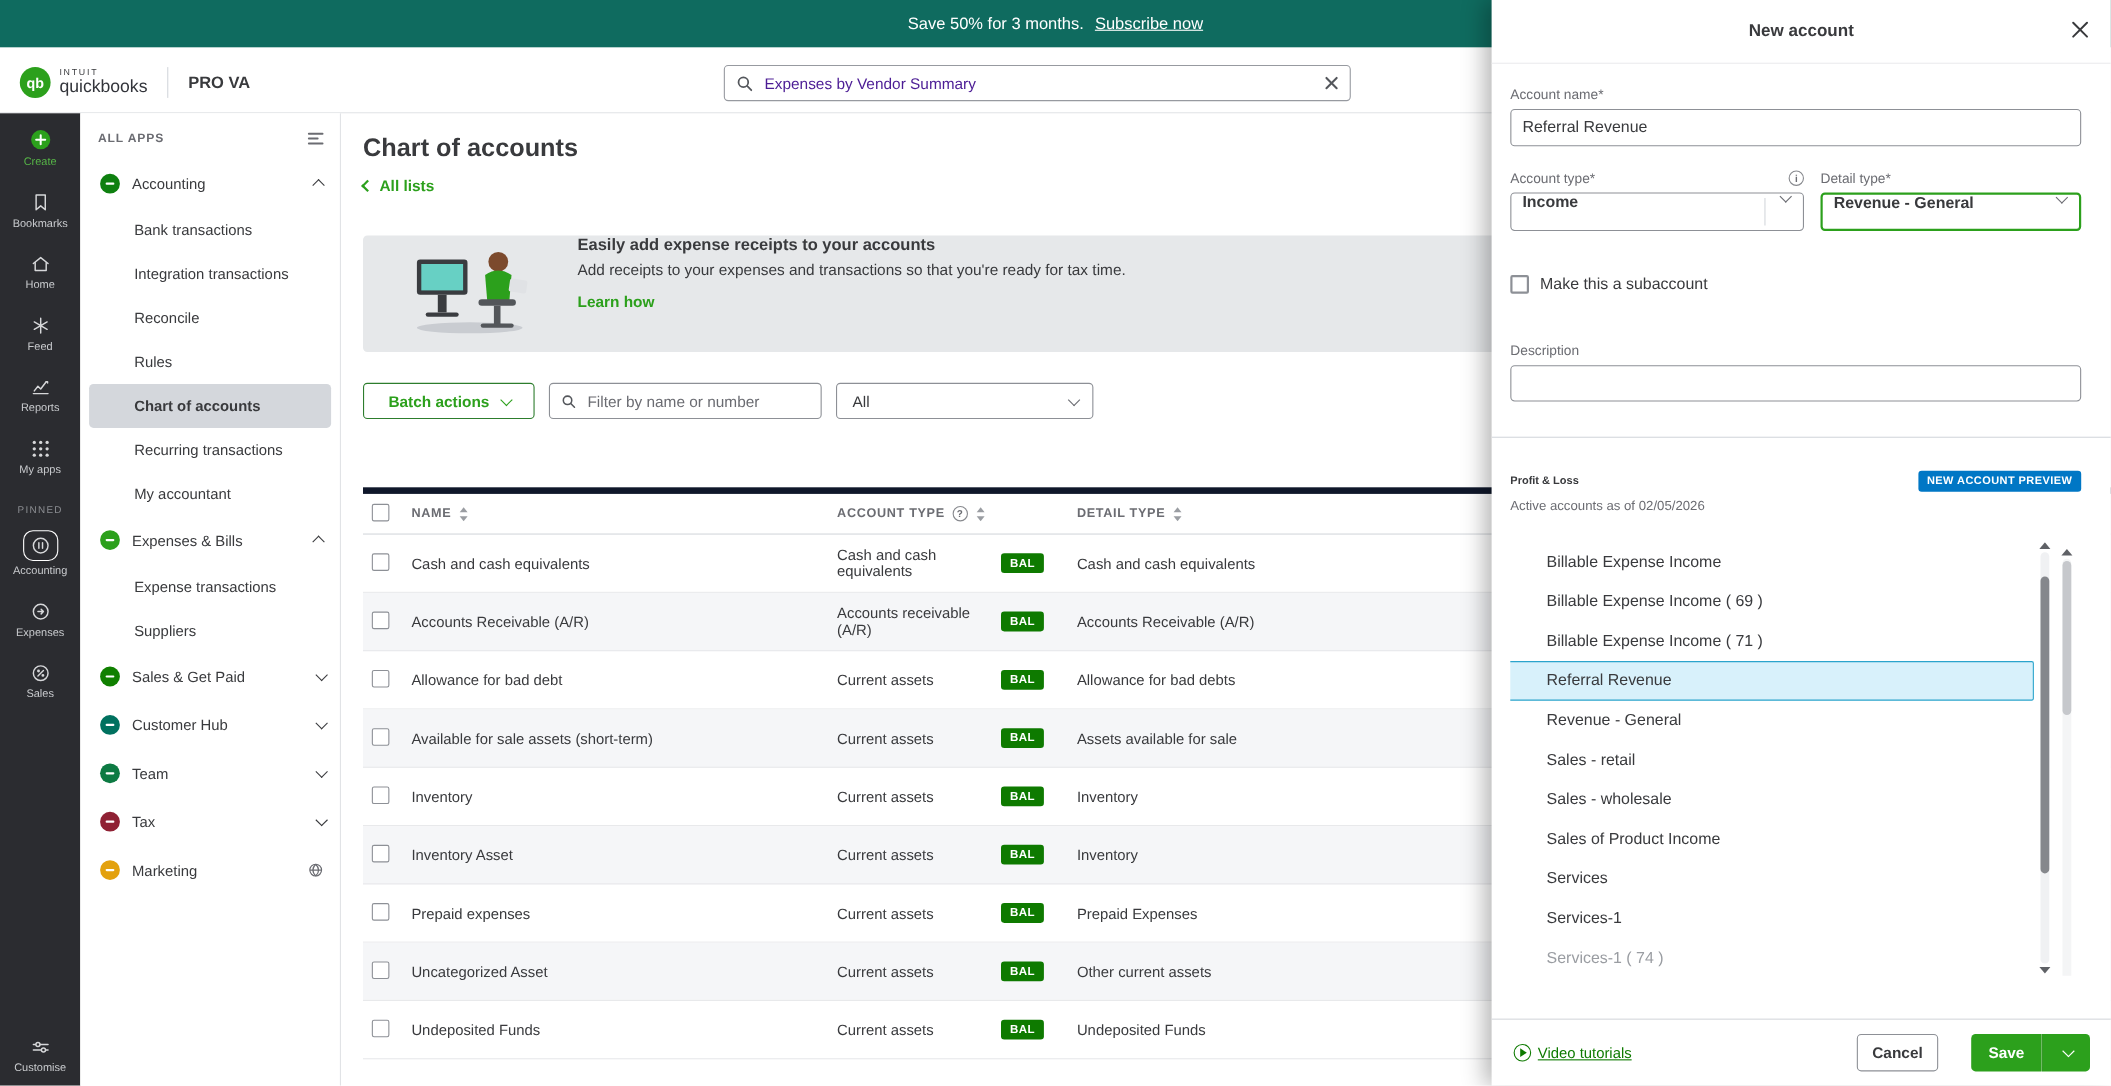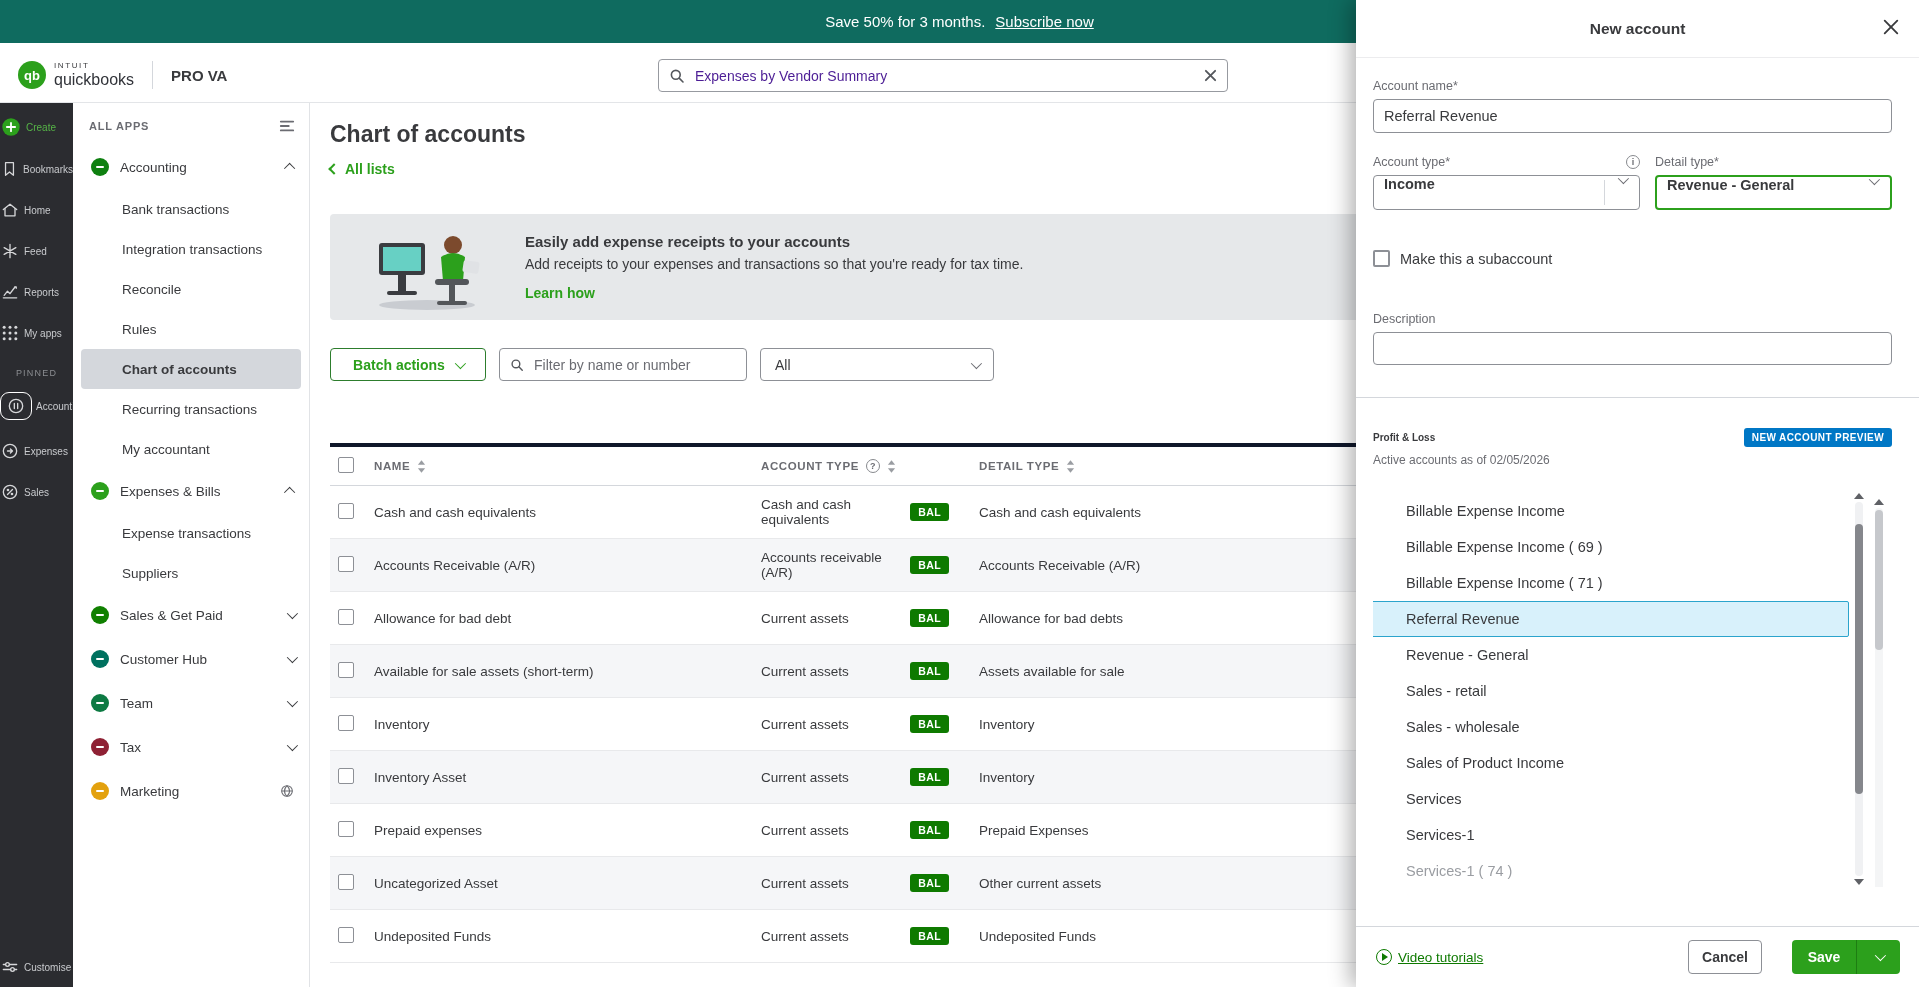--- a/index.html
+++ b/index.html
@@ -35,21 +35,21 @@
   }
   .search-bar input{ border:none; outline:none; flex:1; font-size:14px; color:#4c1d95;
     font-family:inherit; background:transparent;}
   .icon-btn{ background:none; border:none; cursor:pointer; padding:0; display:flex; align-items:center;}
   svg.lineicon{ stroke:#54575c; fill:none; stroke-width:2; stroke-linecap:round; stroke-linejoin:round;}
   
   .rail{
     position:absolute; left:0; top:103px; bottom:0; width:73px; background:#2b2c30;
     display:flex; flex-direction:column; align-items:center; padding-top:13px; z-index:1;
   }
-  .rail-item{ width:100%; display:flex; flex-direction:row; align-items:center; gap:4px;
+  .rail-item{ width:100%; display:flex; flex-direction:column; align-items:center; gap:4px;
     margin-bottom:21px; cursor:pointer; }
   .rail-item svg{ stroke:#d6d7d9; fill:none; stroke-width:1.6; stroke-linecap:round; stroke-linejoin:round;}
   .rail-label{ font-size:10px; color:#c9cbce; }
   .rail-label.green{ color:#56b447; }
   .rail-pinned-label{ font-size:9px; letter-spacing:1.2px; color:#8b8d91; margin:4px 0 14px;}
   .pin-frame{ border:1.5px solid #fff; border-radius:9px; padding:3px 5px; display:flex;}
   .rail-spacer{ flex:1; }
   .rail-bottom{ margin-bottom:10px; }
   
   .nav{
@@ -73,39 +73,39 @@
   .nav-sub{ height:40px; display:flex; align-items:center; padding-left:49px; font-size:13.5px;
     color:#393a3d; cursor:pointer; }
   .nav-sub.selected{ background:#d4d7dc; border-radius:4px; margin:0 8px; padding-left:41px; font-weight:bold;}
   
   .main{ position:absolute; left:310px; top:103px; right:0; bottom:0; background:#fff; padding-left:20px; overflow:hidden;}
   .page-title{ margin:16px 0 0; font-size:23px; font-weight:bold; color:#393a3d; line-height:30px;}
   .back-link{ margin-top:12px; display:flex; align-items:center; gap:7px; color:#2ca01c;
     font-size:14px; font-weight:bold; cursor:pointer; width:max-content;}
   .back-chev{ width:8px; height:8px; border-left:2px solid #2ca01c; border-bottom:2px solid #2ca01c; transform:rotate(45deg);}
   .tip-card{ margin-top:37px; width:1560px; height:106px; background:#e6e8ea; border-radius:4px;
-    display:flex; align-items:center; }
+    display:flex; align-items:flex-start; }
   .tip-illustration{ margin-left:35px; width:130px; flex:none;}
   .tip-text{ margin-left:30px; display:flex; flex-direction:column; }
   .tip-title{ font-size:15px; font-weight:bold; }
   .tip-body{ font-size:14px; margin-top:6px; }
   .tip-link{ font-size:14px; color:#2ca01c; font-weight:bold; margin-top:13px; cursor:pointer; width:max-content;}
   .toolbar{ margin-top:28px; display:flex; align-items:center; gap:13px; }
   .batch-btn{ width:156px; height:33px; background:#fff; border:1px solid #2d7d2d; border-radius:4px;
     color:#2ca01c; font-size:14px; font-weight:bold; display:flex; align-items:center; justify-content:center;
     gap:10px; cursor:pointer; font-family:inherit;}
   .filter-input{ width:248px; height:33px; border:1px solid #8d9096; border-radius:4px;
     display:flex; align-items:center; padding:0 10px; gap:8px;}
   .filter-input input{ border:none; outline:none; flex:1; font-size:14px; color:#393a3d; font-family:inherit; min-width:0;}
   .filter-input input::placeholder{ color:#6b6c72; opacity:1;}
   .all-select{ width:234px; height:33px; border:1px solid #8d9096; border-radius:4px;
     display:flex; align-items:center; justify-content:space-between; padding:0 14px; font-size:14px; cursor:pointer;}
   .table{ margin-top:62px; width:1589px; }
   .thead,.trow{ display:grid; grid-template-columns:44px 387px 218px 1fr; align-items:center;}
-  .thead{ height:43px; border-top:4px solid #0f172a; border-bottom:1px solid #d4d7dc;
+  .thead{ height:43px; border-top:6px solid #0f172a; border-bottom:1px solid #d4d7dc;
     font-size:11.5px; font-weight:bold; color:#6b6c72; letter-spacing:.6px;}
   .th{ display:flex; align-items:center; gap:7px;}
   .cb{ width:16px; height:16px; border:1.5px solid #8d9096; border-radius:2px; background:#fff;
     display:inline-block; cursor:pointer; margin-left:8px;}
   .trow{ height:53px; border-bottom:1px solid #e8e9eb; font-size:13.5px; cursor:pointer;}
   .trow:nth-child(odd){ background:#f5f6f8; }
   .cell-type{ display:flex; align-items:center; justify-content:space-between; padding-right:30px;}
   .bal{ background:#0e7a00; color:#fff; font-size:10.5px; font-weight:bold; letter-spacing:.4px;
     padding:3px 8px; border-radius:3px;}
   .qmark,.imark{ width:14px; height:14px; border:1.3px solid #87898e; border-radius:50%; color:#6b6c72;

